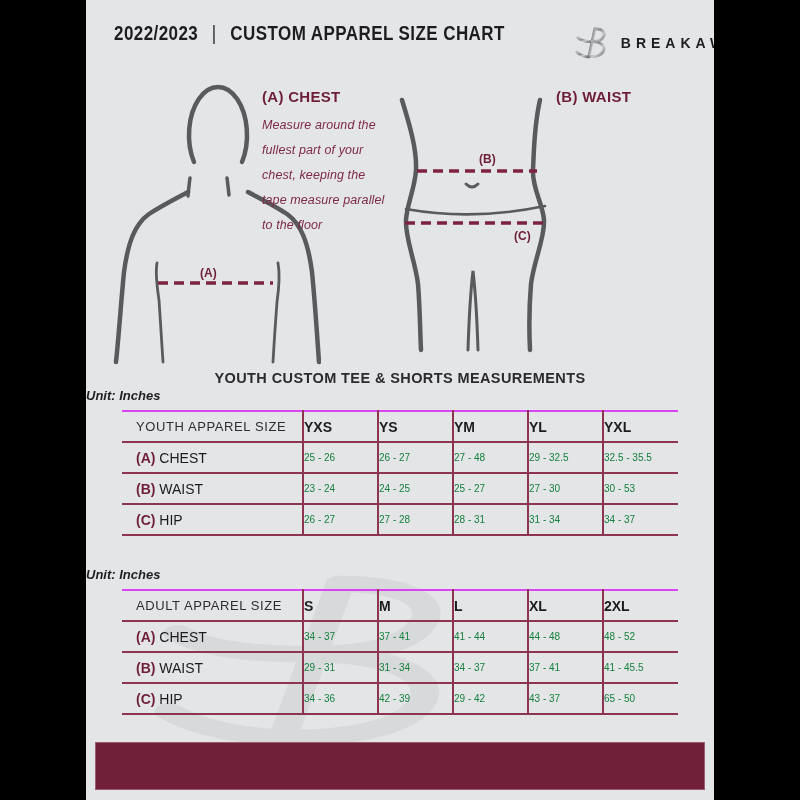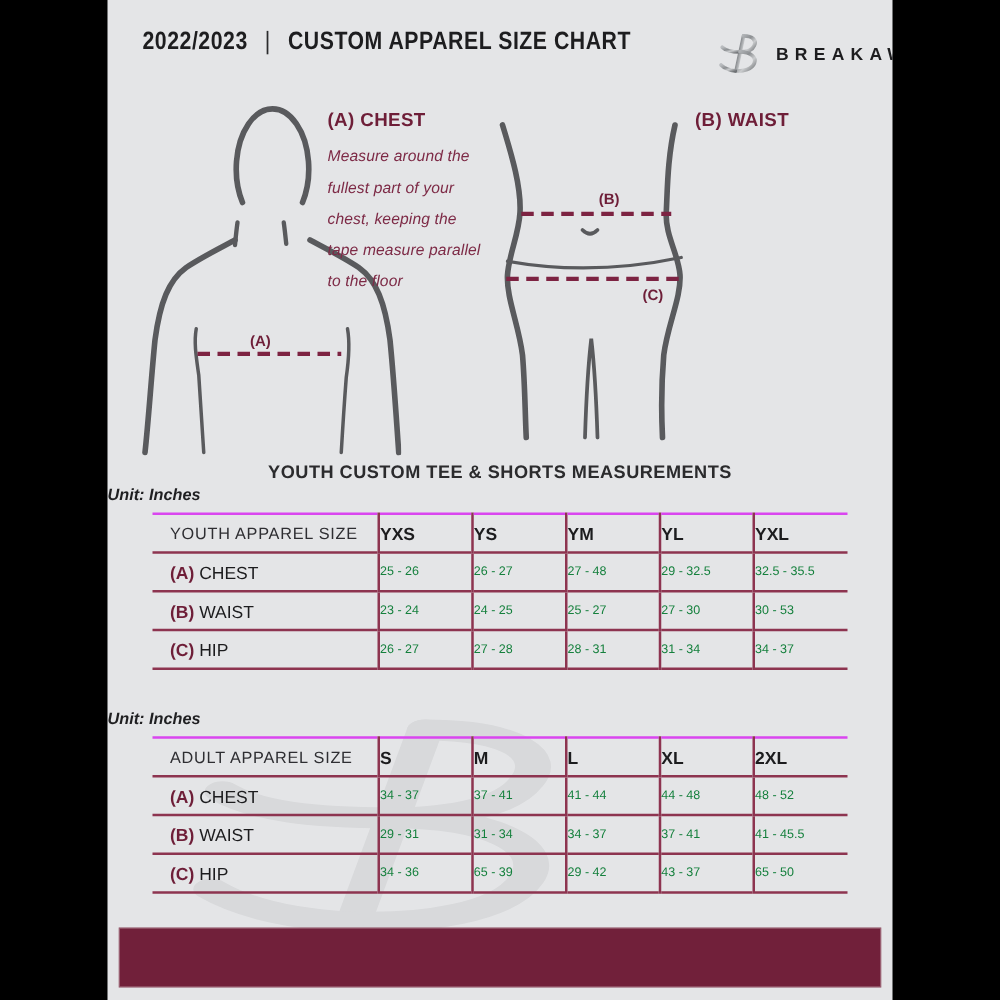--- a/index.html
+++ b/index.html
@@ -241,21 +241,21 @@
           <td class="row-label"><b class="prefix">(B)</b> WAIST</td>
           <td>29 - 31</td>
           <td>31 - 34</td>
           <td>34 - 37</td>
           <td>37 - 41</td>
           <td>41 - 45.5</td>
         </tr>
         <tr>
           <td class="row-label"><b class="prefix">(C)</b> HIP</td>
           <td>34 - 36</td>
-          <td>65 - 39</td>
+          <td>42 - 39</td>
           <td>29 - 42</td>
           <td>43 - 37</td>
           <td>65 - 50</td>
         </tr>
       </tbody>
   </table>
 
   <div class="footer-bar"></div>
 </div>
 

